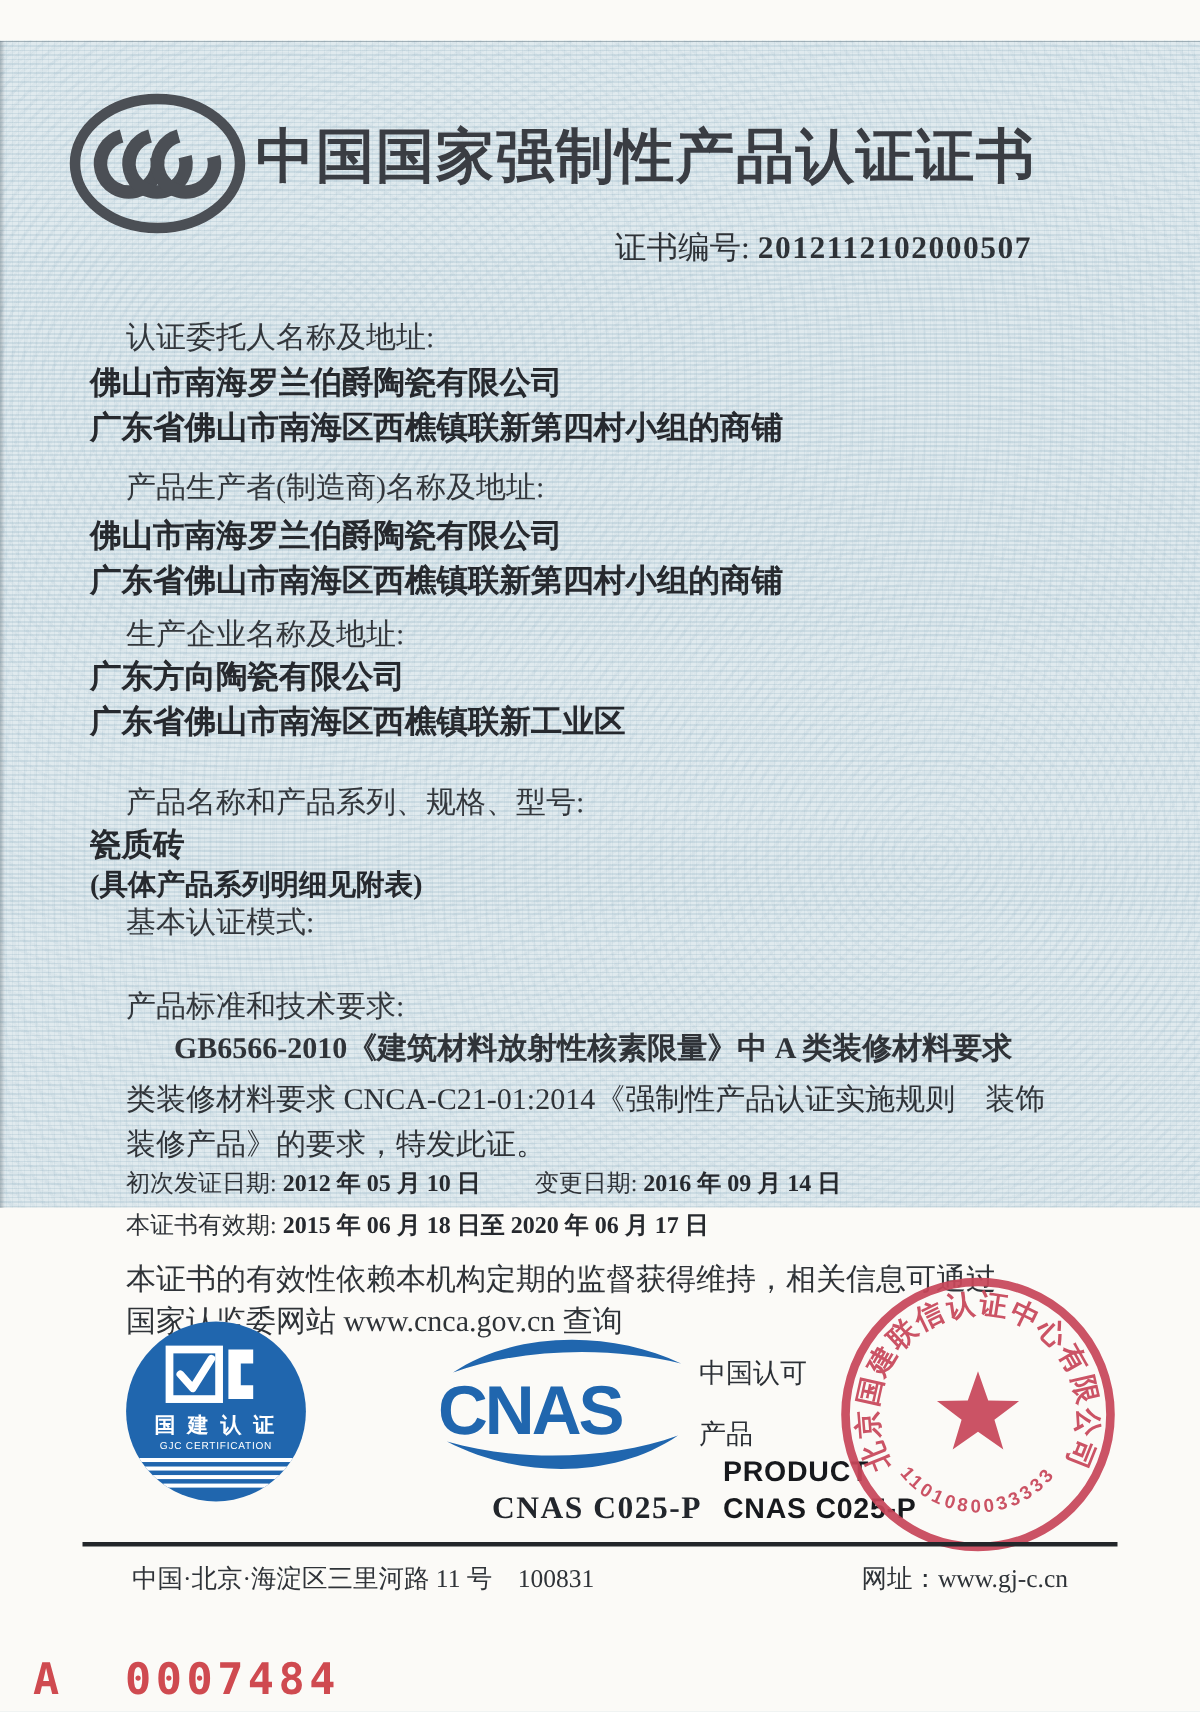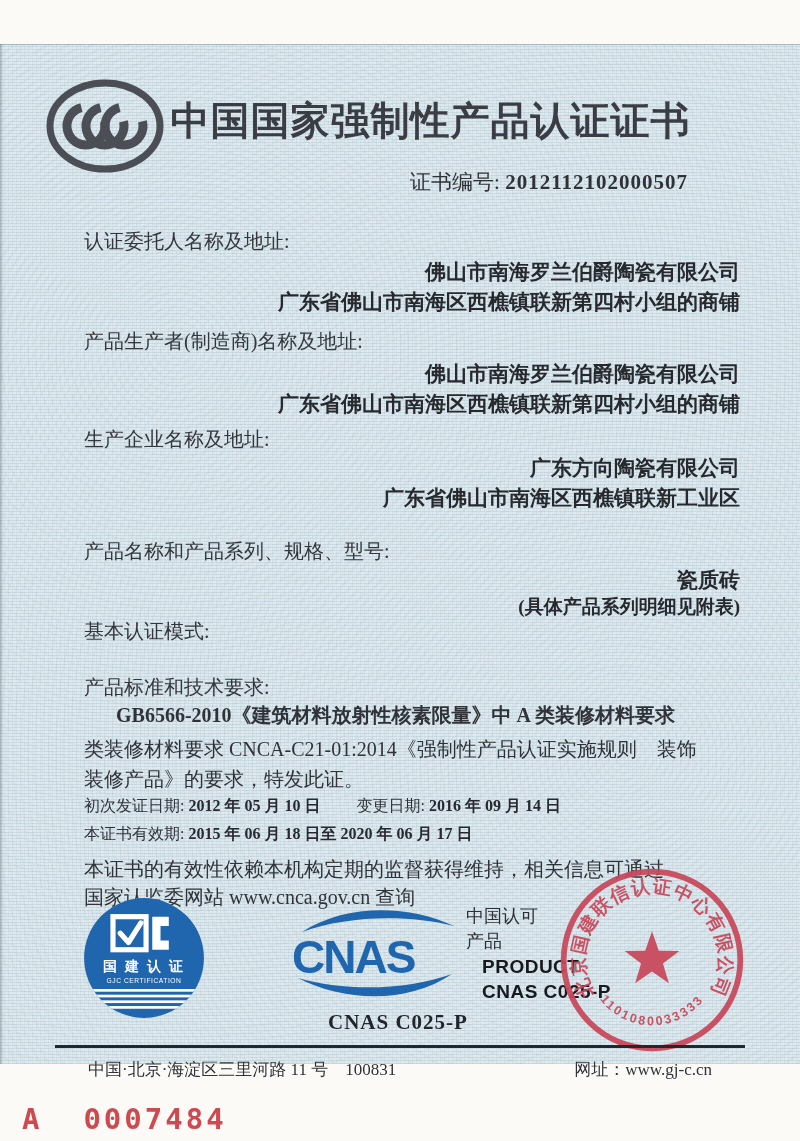--- a/index.html
+++ b/index.html
@@ -1,47 +1,47 @@
 <!DOCTYPE html>
 <html><head>
 <meta charset="utf-8">
 <style>
   html,body{margin:0;padding:0;}
   body{width:800px;height:1141px;background:#f7f6f2;font-family:"Liberation Serif","DejaVu Serif",serif;}
   #stage{position:relative;width:800px;height:1141px;overflow:hidden;background:#fbfaf7;}
   
   #paper{
-    position:absolute;left:0;top:44px;width:800px;height:1020px;
+    position:absolute;left:0;top:27px;width:800px;height:778px;
     background-color:#e0eaee;
     background-image:
       repeating-linear-gradient(0deg, rgba(124,162,182,.20) 0px, rgba(124,162,182,.20) 1px, transparent 1px, transparent 3px),
       repeating-linear-gradient(90deg, rgba(124,162,182,.10) 0px, rgba(124,162,182,.10) 1px, transparent 1px, transparent 4px),
       repeating-radial-gradient(circle at 22% 30%, rgba(110,150,175,.05) 0 2px, transparent 2px 7px),
       repeating-radial-gradient(circle at 78% 70%, rgba(110,150,175,.05) 0 2px, transparent 2px 7px);
     box-shadow:inset 0 1px 0 rgba(90,100,110,.35), inset 3px 0 2px -1px rgba(80,90,100,.30);
   }
   .abs{position:absolute;}
   .lbl{position:absolute;left:84px;font-size:20px;color:#33373c;white-space:nowrap;}
-  .ctr{position:absolute;left:60px;width:680px;text-align:right;font-weight:bold;font-size:21px;color:#26292e;white-space:nowrap;}
+  .ctr{position:absolute;left:60px;width:680px;text-align:left;font-weight:bold;font-size:21px;color:#26292e;white-space:nowrap;}
   .b{font-weight:bold;color:#26292e;}
   .title{
     position:absolute;left:168px;top:50px;width:525px;text-align:center;
     font-size:39px;font-weight:bold;color:#3a3d43;letter-spacing:1px;white-space:nowrap;
   }
   .certno{position:absolute;top:124px;right:112px;font-size:21px;color:#2e3237;white-space:nowrap;}
   .certno .num{font-weight:bold;letter-spacing:1px;}
   .statement{position:absolute;left:84px;font-size:20px;color:#2f3338;white-space:nowrap;}
   .dateline{position:absolute;left:84px;font-size:16px;color:#2f3338;white-space:nowrap;}
   .dateline .gap{display:inline-block;width:36px;}
   .noteline{position:absolute;left:84px;font-size:20px;color:#2f3338;white-space:nowrap;}
   .rule{position:absolute;left:55px;top:1001px;width:690px;height:3px;background:#23262a;}
   .footer{position:absolute;top:1014px;font-size:17px;color:#2f3338;white-space:nowrap;}
   .cnas-caption{position:absolute;left:288px;top:966px;width:220px;text-align:center;font-size:21px;font-weight:bold;color:#22262c;letter-spacing:1px;}
   .cnas-side{position:absolute;left:466px;top:860px;line-height:25px;white-space:nowrap;}
-  .cnas-side .cn{font-size:18px;color:#2c3036;font-family:"Liberation Serif",serif;}
+  .cnas-side .cn{font-size:18px;color:#2c3036;font-family:"Liberation Serif",serif;margin-top:16px;}
   .cnas-side .en{font-size:19px;font-weight:bold;color:#17191d;font-family:"Liberation Sans","DejaVu Sans",sans-serif;letter-spacing:.5px;margin-left:16px;}
   .serial{
     position:absolute;left:22px;top:1102px;
     font-family:"DejaVu Sans Mono","Liberation Mono",monospace;
     font-size:29px;font-weight:bold;color:#cf4a50;letter-spacing:3px;white-space:pre;
   }
   svg text{user-select:none;}
 </style>
 </head>
 <body>

